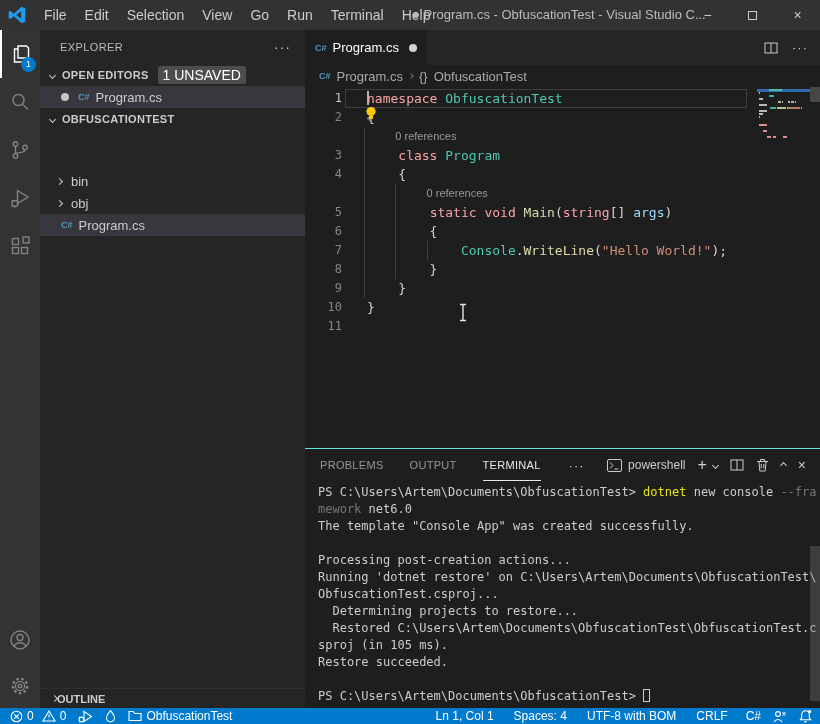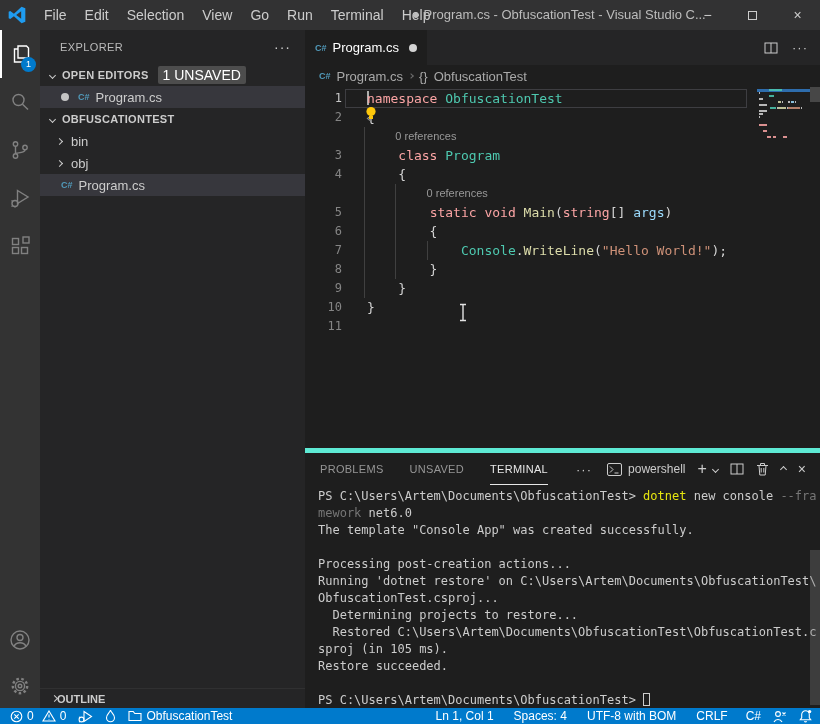--- a/index.html
+++ b/index.html
@@ -73,21 +73,21 @@
   .ibeam { position:absolute; left:153px; top:216px; z-index:4; }
 
   .minimap { position:absolute; right:10px; top:2px; width:53px; height:356px; }
   .mrow { position:relative; height:3px; width:53px; }
   .mrow i { position:absolute; top:0; height:2px; background:currentColor; opacity:.85; }
   .mrow.mcur { background:#2e6dad; }
   .scrollthumb { position:absolute; right:0; top:0; width:10px; height:15px; background:rgba(121,121,121,.45); }
 
   
   .panel { position:absolute; left:305px; top:448px; width:515px; height:242px; background:#1e1e1e;
-    border-top:5px solid #5eead4; }
+    border-top:1px solid #5eead4; }
   .paneltabs { height:32px; display:flex; align-items:center; padding-left:15px; }
   .ptab { font-size:11px; letter-spacing:.3px; color:#969696; margin-right:26px; height:32px; line-height:32px; }
   .ptab.active { color:#e7e7e7; border-bottom:1px solid #e7e7e7; }
   .pdots { color:#cccccc; font-size:13px; letter-spacing:1px; margin-left:2px; }
   .panelactions { margin-left:auto; display:flex; align-items:center; gap:12px; padding-right:14px; color:#cccccc; }
   .shellname { font-size:12px; color:#cccccc; margin-left:-6px; }
   .plus { font-size:16px; font-weight:normal; margin-right:-6px; }
   .terminal { position:relative; padding:3px 0 0 13px; font-family:"DejaVu Sans Mono", monospace;
     font-size:12px; line-height:17px; color:#cccccc; }
   .trow { white-space:pre; min-height:17px; }
@@ -196,21 +196,21 @@
     </div>
     <div class="filerow sel">
       <span class="dirty-dot"></span>
       <span class="csicon">C#</span>
       <span>Program.cs</span>
     </div>
     <div class="secrow">
       <span class="cv cv-d"></span>
       <span class="lbl">OBFUSCATIONTEST</span>
     </div>
-    <div class="filerow" style="padding-left:17px;">
+    <div class="filerow" style="padding-left:17px;margin-top:40px;">
       <span class="cv cv-r" style="margin-right:9px;"></span>
       <span>bin</span>
     </div>
     <div class="filerow" style="padding-left:17px;">
       <span class="cv cv-r" style="margin-right:9px;"></span>
       <span>obj</span>
     </div>
     <div class="filerow sel" style="padding-left:21px;">
       <span class="csicon">C#</span>
       <span>Program.cs</span>
@@ -358,21 +358,21 @@
             <div class="mrow"></div>
           </div>
         </div>
       <div class="scrollthumb"></div>
     </div>
   </div>
 
   <div class="panel">
     <div class="paneltabs">
       <span class="ptab">PROBLEMS</span>
-      <span class="ptab">UNSAVED</span>
+      <span class="ptab">OUTPUT</span>
       <span class="ptab active">TERMINAL</span>
       <span class="pdots">···</span>
       <div class="panelactions">
         <svg width="15" height="13" viewBox="0 0 15 13">
             <rect x="0.5" y="0.5" width="14" height="12" rx="1.5" fill="none" stroke="#cccccc"></rect>
             <path d="M3 3.5L6 6.5 3 9.5" fill="none" stroke="#cccccc"></path>
             <line x1="7.5" y1="10" x2="11.5" y2="10" stroke="#cccccc"></line>
           </svg>
         <span class="shellname">powershell</span>
         <span class="plus">+</span>

